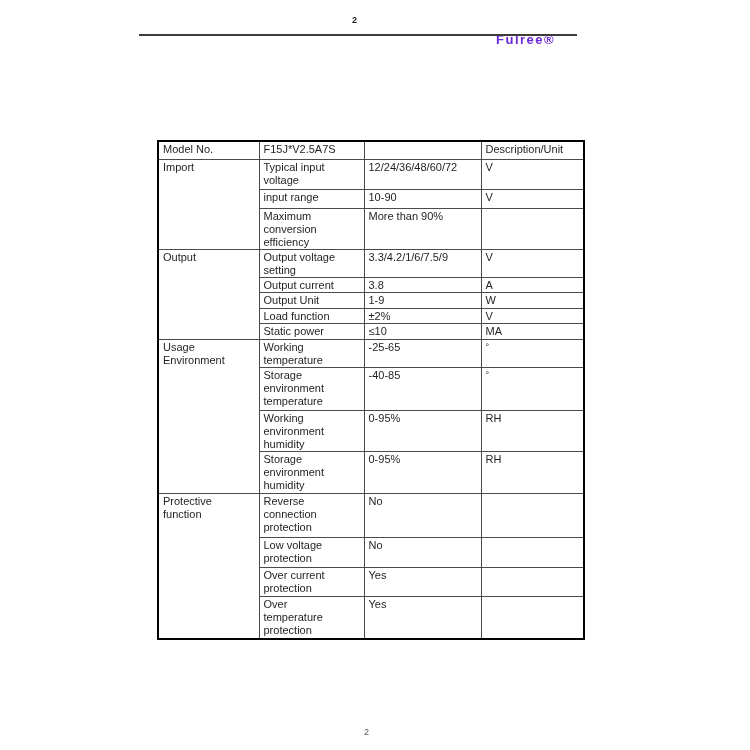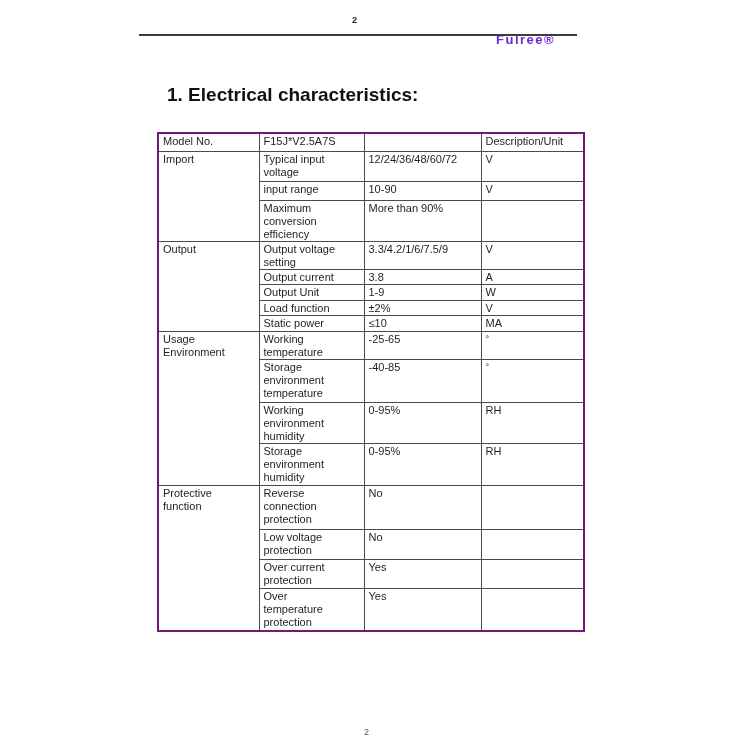--- a/index.html
+++ b/index.html
@@ -28,25 +28,25 @@
     position:absolute;left:139px;top:34px;width:438px;height:0;
     border-top:2px solid #3c3c3c;
   }
   
   .doc-title{
     position:absolute;left:167px;top:84px;
     font-size:19px;font-weight:bold;color:#111;
   }
   
   table.spec{
-    position:absolute;left:157px;top:132px;
+    position:absolute;left:157px;top:140px;
     width:426px;
     border-collapse:collapse;table-layout:fixed;
     font-size:11px;line-height:13px;color:#1f1f1f;
-    border:2px solid #701a75;
+    border:2px solid #000000;
   }
   table.spec th, table.spec td{
     border:1px solid #4a4a4a;
     padding:1px 4px 0 4px;
     vertical-align:top;
     text-align:left;
     font-weight:normal;
     white-space:pre-line;
     overflow:hidden;
   }
@@ -67,21 +67,20 @@
 </style>
 </head>
 <body>
 
 <div class="page">
 
   <div class="header-sup">2</div>
   <div class="header-brand">Fulree®</div>
   <div class="header-rule"></div>
 
-  <div class="doc-title">1. Electrical characteristics:</div>
 
   <table class="spec">
     <colgroup>
       <col style="width:101px">
         <col style="width:105px">
         <col style="width:117px">
         <col style="width:103px">
     </colgroup>
 
     <tbody>

